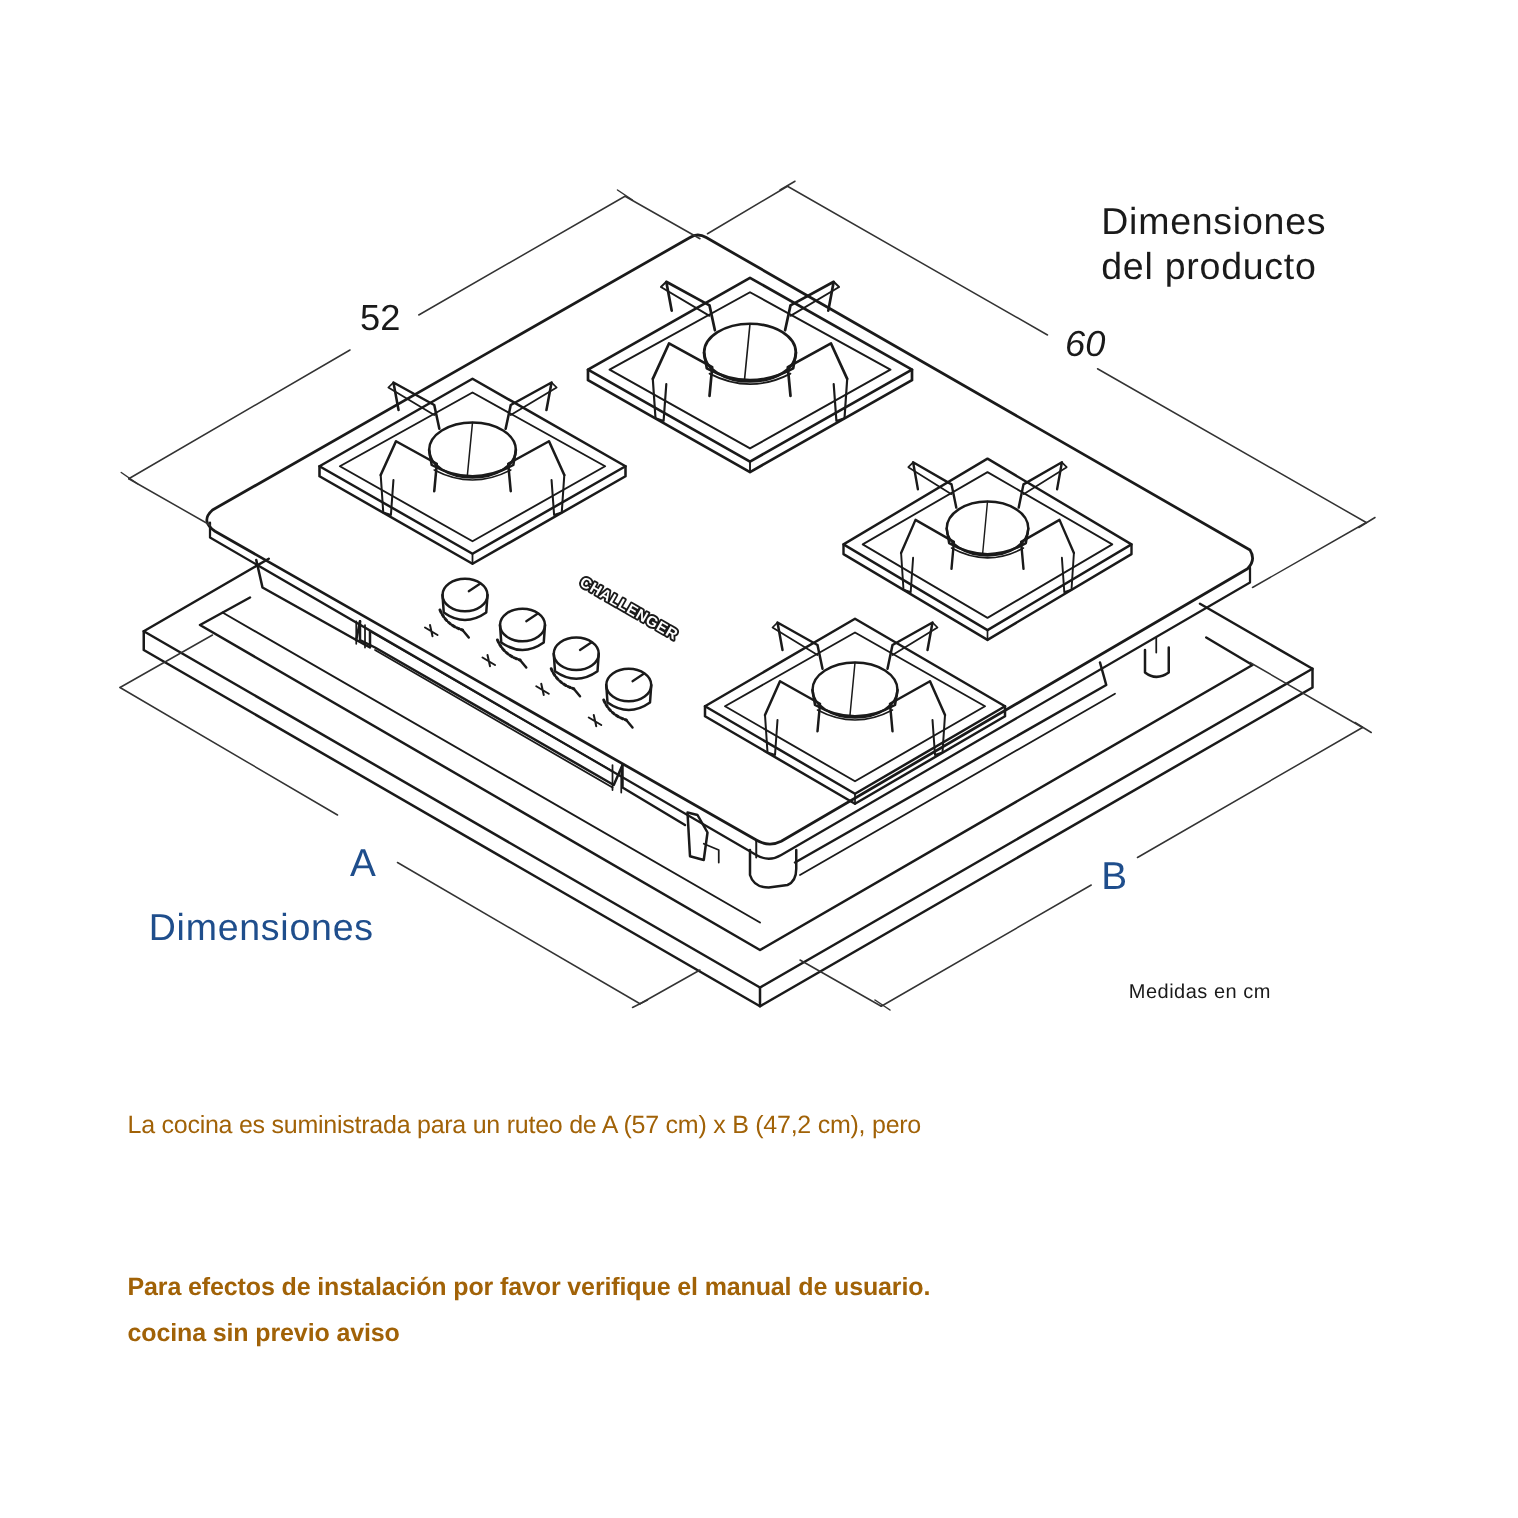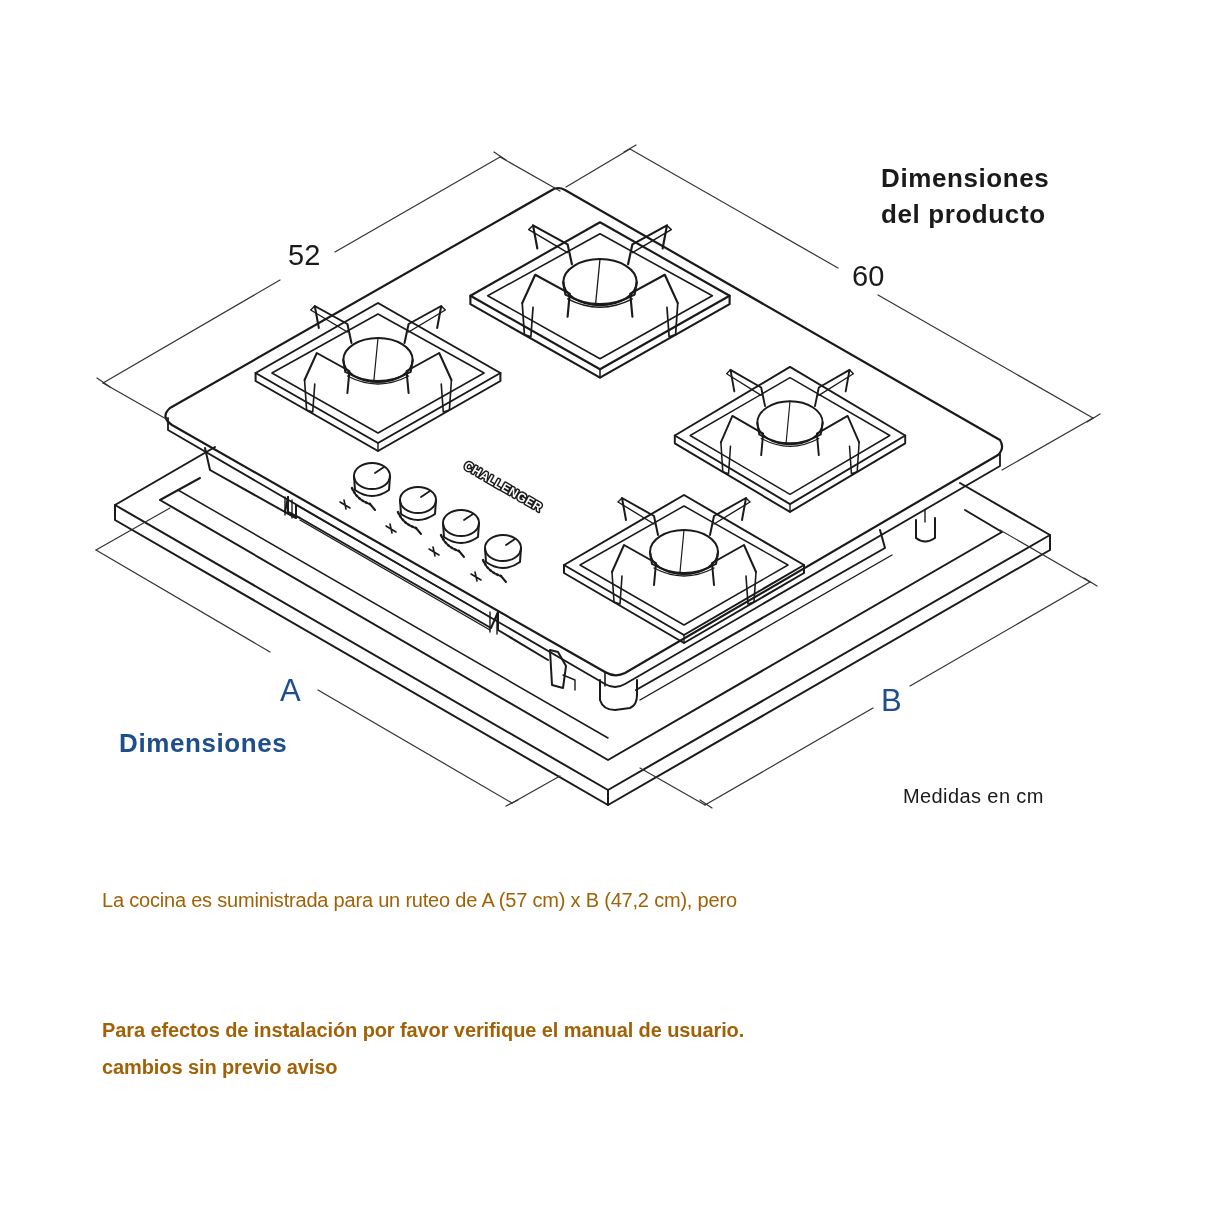--- a/index.html
+++ b/index.html
@@ -1,23 +1,23 @@
 <!DOCTYPE html>
 <html><head>
   <meta charset="utf-8">
   <style>
     html, body { margin: 0; padding: 0; background: #ffffff; }
     body { width: 1214px; height: 1214px; position: relative; overflow: hidden; font-family: "Liberation Sans", sans-serif; color: #1a1a1a; }
     .drawing { position: absolute; left: 0; top: 0; width: 1214px; height: 860px; }
     .lbl { position: absolute; font-family: "Liberation Sans", sans-serif; line-height: 1; white-space: nowrap; }
     .dim-num { font-size: 29px; color: #1a1a1a; }
     .dim-letter { font-size: 31px; color: #1f4e8c; }
-    .caption { font-size: 26px; line-height: 36px; letter-spacing: 0.6px; font-weight: bold; }
+    .caption { font-size: 30px; line-height: 36px; letter-spacing: 0.6px; }
     .caption.blue { color: #1f4e8c; }
-    .units { font-size: 20px; letter-spacing: 0.4px; }
+    .units { font-size: 16px; letter-spacing: 0.4px; }
     .para { position: absolute; left: 102px; width: 1010px; font-size: 20px; line-height: 36.5px; color: #a16207; text-align: justify; }
     .para.normal { top: 882px; letter-spacing: -0.2px; }
     .para.bold { top: 1012px; font-weight: bold; text-align: left; letter-spacing: -0.1px; }
     .para .line { display: block; white-space: nowrap; }
   </style>
 </head>
 <body>
 
 <svg class="drawing" viewBox="0 0 1214 860" xmlns="http://www.w3.org/2000/svg" fill="none" stroke="#1a1a1a" stroke-linejoin="round" stroke-linecap="round">
 
@@ -160,31 +160,31 @@
     <line x1="705" y1="805" x2="640" y2="768"></line>
   </g>
 </svg>
 
 <div class="lbl caption" style="left:881px; top:160px;">
   <span style="display:block;">Dimensiones</span>
   <span style="display:block;">del producto</span>
 </div>
 
 <div class="lbl dim-num" style="left:288px; top:241px;">52</div>
-<div class="lbl dim-num" style="left:852px; top:262px;">60</div>
+<div class="lbl dim-num" style="left:852px; top:262px;font-style:italic;">60</div>
 
 <div class="lbl dim-letter" style="left:280px; top:675px;">A</div>
 <div class="lbl dim-letter" style="left:881px; top:685px;">B</div>
 
 <div class="lbl caption blue" style="left:119px; top:725px;">
   <span style="display:block;">Dimensiones</span>
 </div>
 
 <div class="lbl units" style="left:903px; top:786px;">Medidas en cm</div>
 
 <div class="para normal">
   <span class="line">La cocina es suministrada para un ruteo de A (57 cm) x B (47,2 cm), pero</span>
 </div>
 
 <div class="para bold">
   <span class="line">Para efectos de instalación por favor verifique el manual de usuario.</span>
-  <span class="line">cambios sin previo aviso</span>
+  <span class="line">cocina sin previo aviso</span>
 </div>
 
 </body></html>

